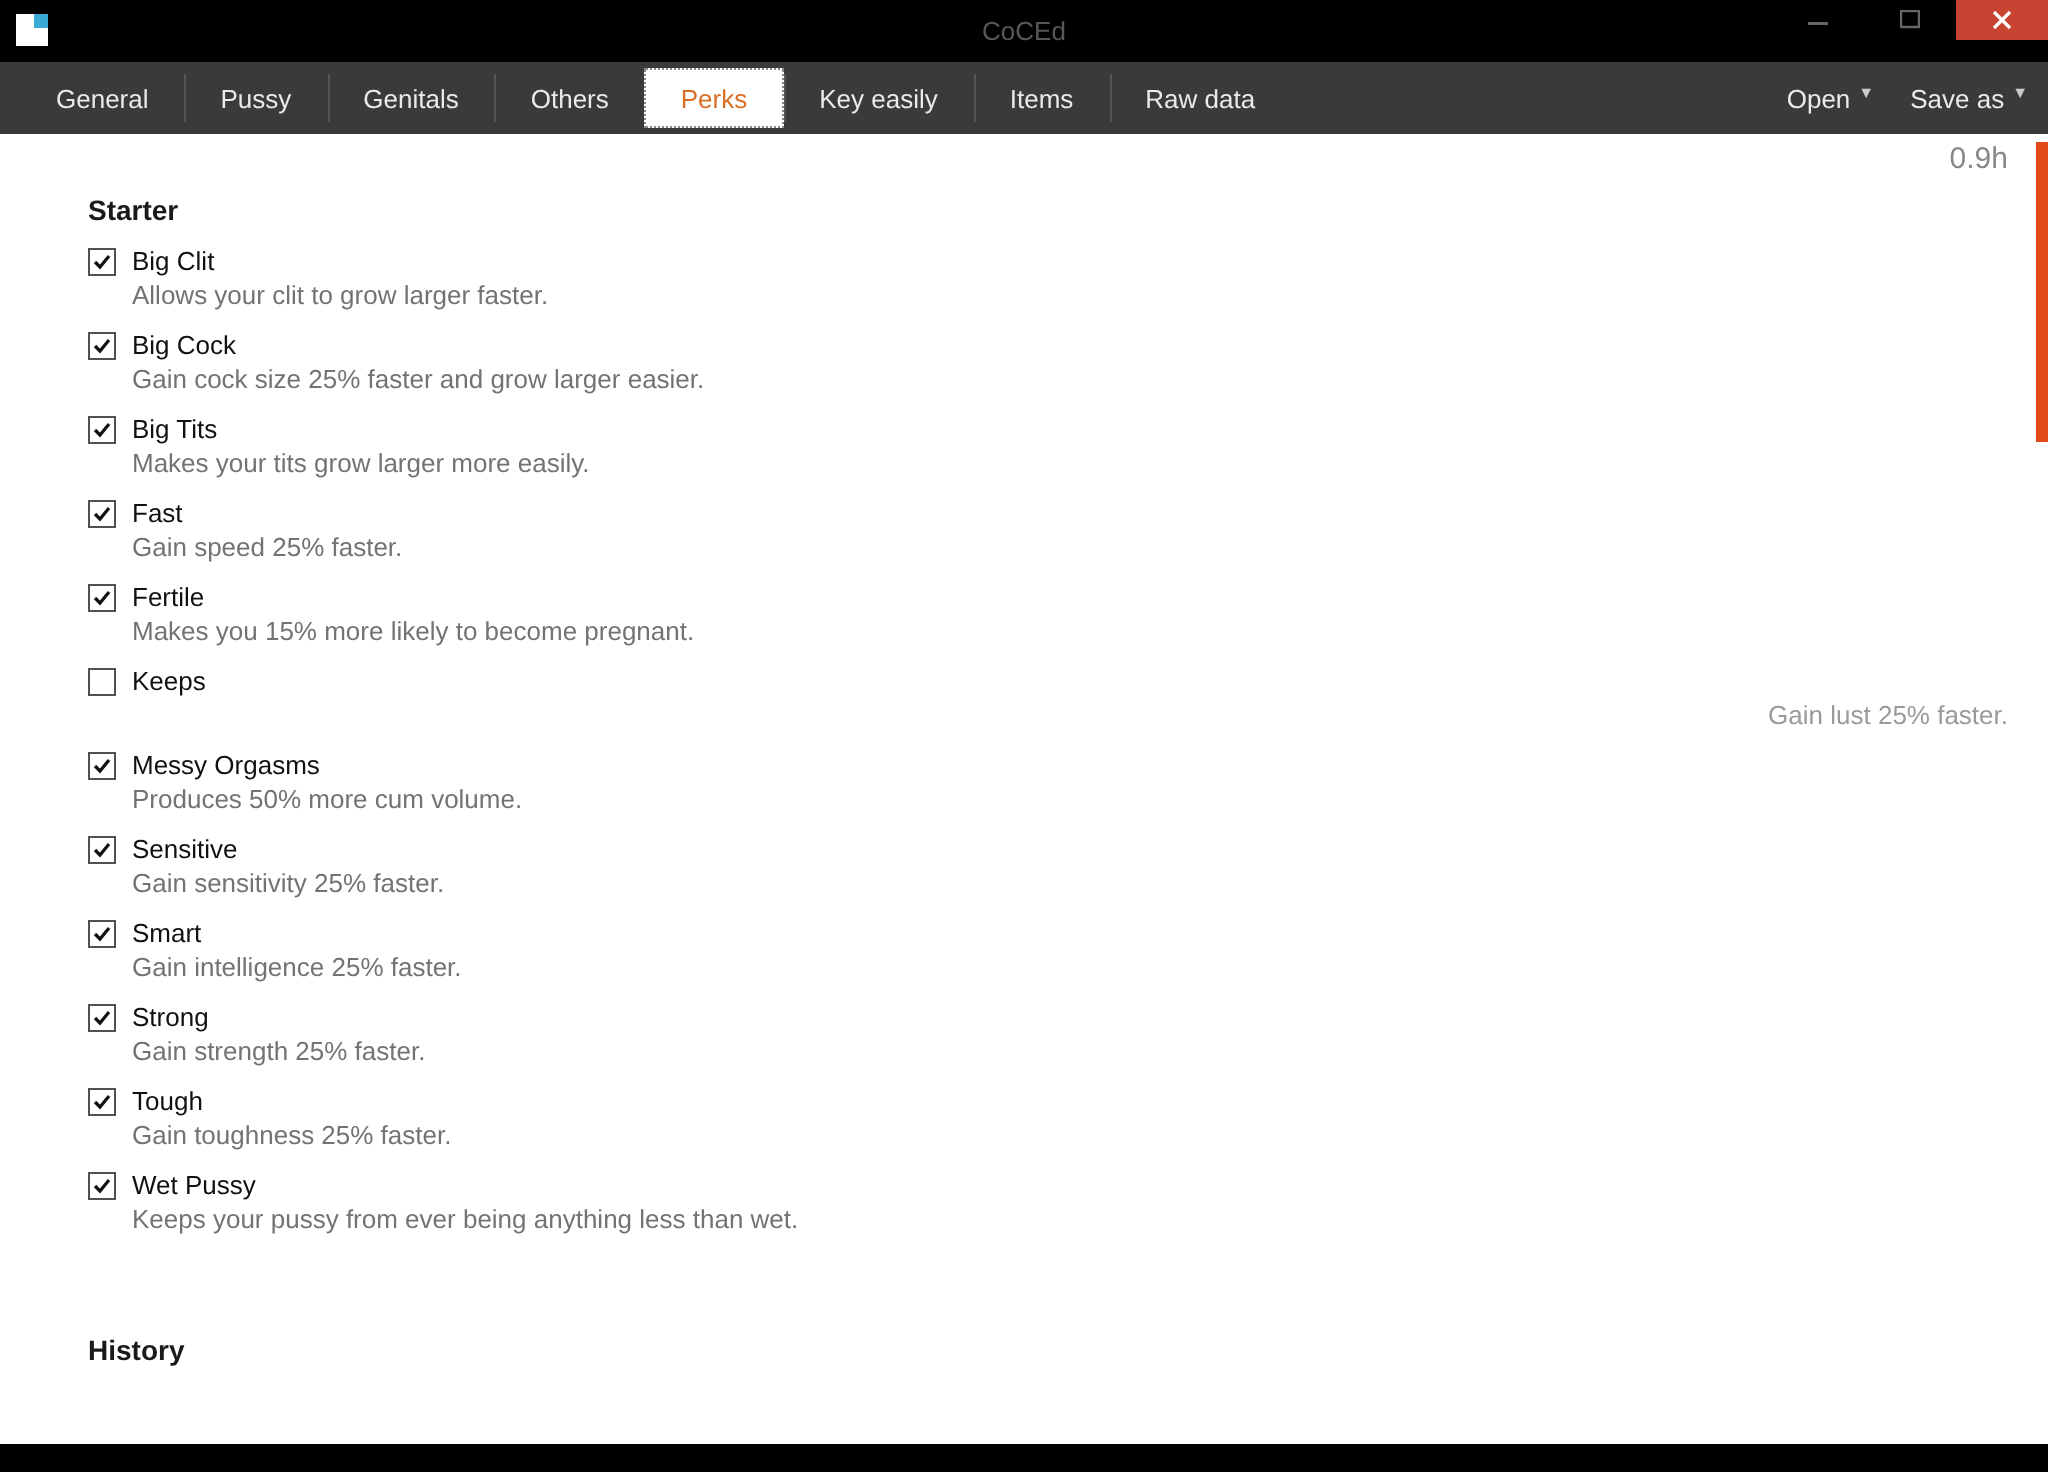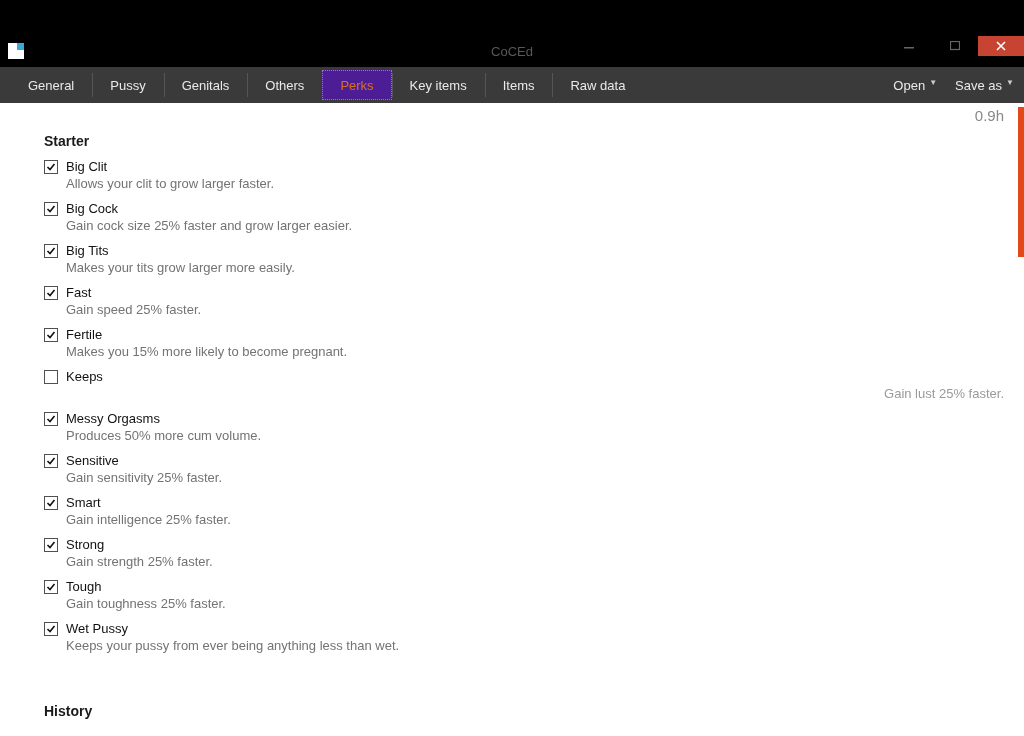--- a/index.html
+++ b/index.html
@@ -1,31 +1,31 @@
 <!DOCTYPE html>
 <html><head>
 <meta charset="utf-8">
 <style>
   * { box-sizing: border-box; margin: 0; padding: 0; }
   html, body { width: 1024px; height: 736px; font-family: "Segoe UI", Tahoma, sans-serif; background: #000; overflow: hidden; }
   .outer-frame { position: relative; width: 1024px; height: 736px; background: #000; padding: 0; }
-  .titlebar { height: 30px; background: #000; display: flex; align-items: center; position: relative; margin-top: 36px; }
+  .titlebar { height: 30px; background: #000; display: flex; align-items: center; position: relative; }
   .titlebar .app-icon { width: 16px; height: 16px; margin-left: 8px; background: #fff; display:inline-block; position: relative; }
   .titlebar .app-icon::after { content:""; position:absolute; right:0; top:0; width:7px; height:7px; background:#3ba9d6; }
   .titlebar .title { position:absolute; left:50%; transform:translateX(-50%); color:#585858; font-size:13px; }
   .titlebar .win-controls { position:absolute; right:0; top:0; display:flex; height:20px; }
   .titlebar .win-btn { width: 46px; height:20px; display:flex; align-items:center; justify-content:center; color:#666; font-size:12px; }
   .titlebar .win-close { background:#c74432; color:#fff; font-size:14px; font-weight:bold; }
   .titlebar .win-btn svg { display:block; }
   
   .toolbar { height: 37px; background:#3a3a3a; display:flex; align-items:stretch; position:relative; border-top:1px solid #000; }
   .toolbar .tabs { display:flex; align-items:stretch; margin-left:10px; }
   .toolbar .tab { position:relative; padding: 0 18px; display:flex; align-items:center; color:#eaeaea; font-size:13px; cursor:pointer; }
   .toolbar .tab + .tab::before { content:""; position:absolute; left:0; top:6px; bottom:6px; width:1px; background:#555; }
-  .toolbar .tab.active { background:#4c1d95; color:#d96f25; border:1px dotted #888; margin-top:3px; margin-bottom:3px; padding:0 17px; }
+  .toolbar .tab.active { background:#ffffff; color:#d96f25; border:1px dotted #888; margin-top:3px; margin-bottom:3px; padding:0 17px; }
   .toolbar .tab.active::before { display:none; }
   .toolbar .right-actions { margin-left:auto; display:flex; align-items:center; padding-right:10px; gap:18px; }
   .toolbar .action { color:#eaeaea; font-size:13px; display:flex; align-items:flex-start; gap:4px; cursor:pointer; }
   .toolbar .action .caret { font-size:8px; color:#ccc; }
   
   .content-area { position:relative; background:#fff; width:1024px; height: calc(736px - 30px - 37px - 14px); overflow:hidden; }
   .version { position:absolute; top:4px; right:20px; color:#888; font-size:15px; }
   .scroll-indicator { position:absolute; top:4px; right:0; width:6px; height:150px; background:#e34817; }
   
   .perks-scroll { padding: 30px 20px 10px 44px; height:100%; overflow:hidden; }
@@ -80,21 +80,21 @@
         <div class="tab">
           <span>Genitals</span>
         </div>
         <div class="tab">
           <span>Others</span>
         </div>
         <div class="tab active">
           <span>Perks</span>
         </div>
         <div class="tab">
-          <span>Key items</span>
+          <span>Key easily</span>
         </div>
         <div class="tab">
           <span>Items</span>
         </div>
         <div class="tab">
           <span>Raw data</span>
         </div>
       </div>
     <div class="right-actions">
       <div class="action">

